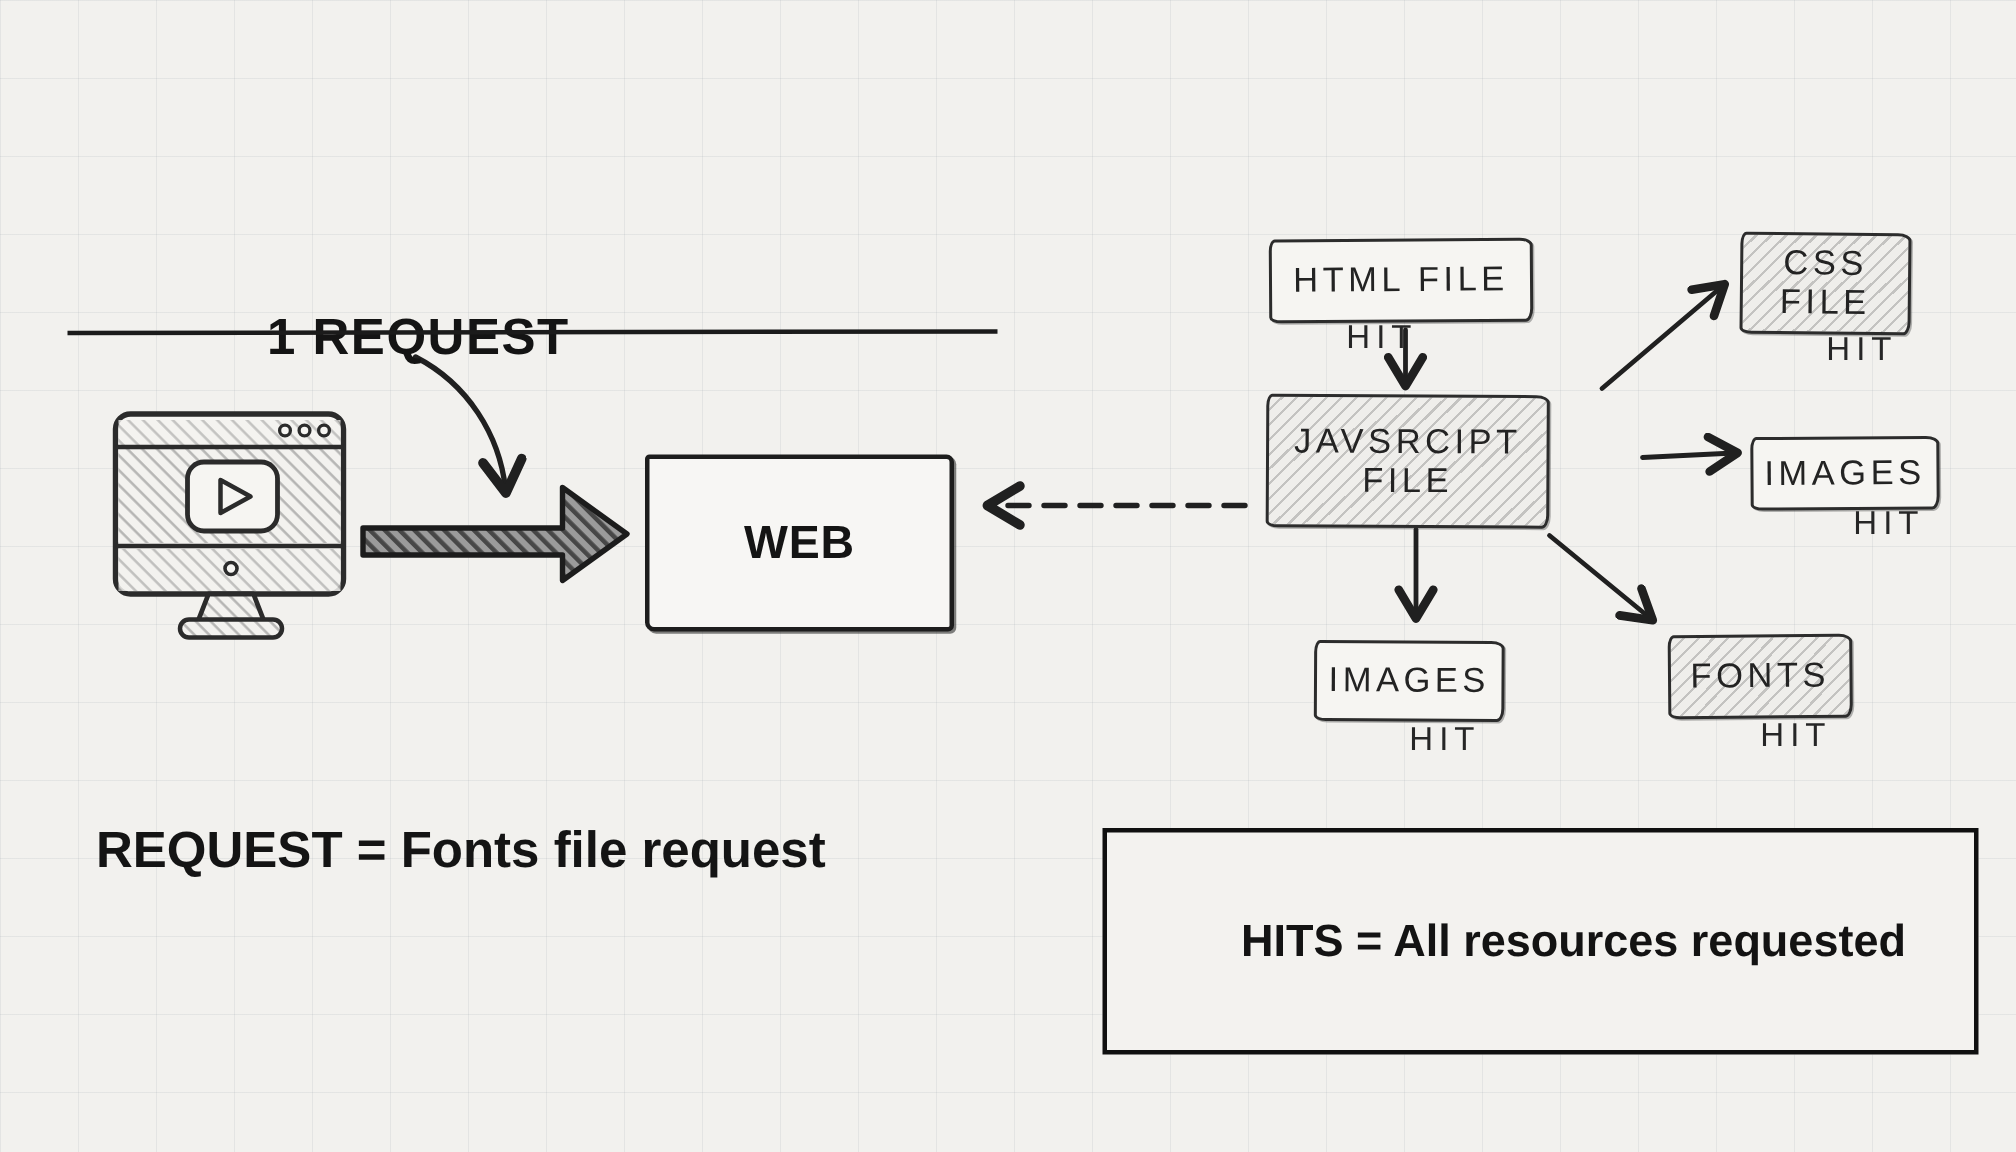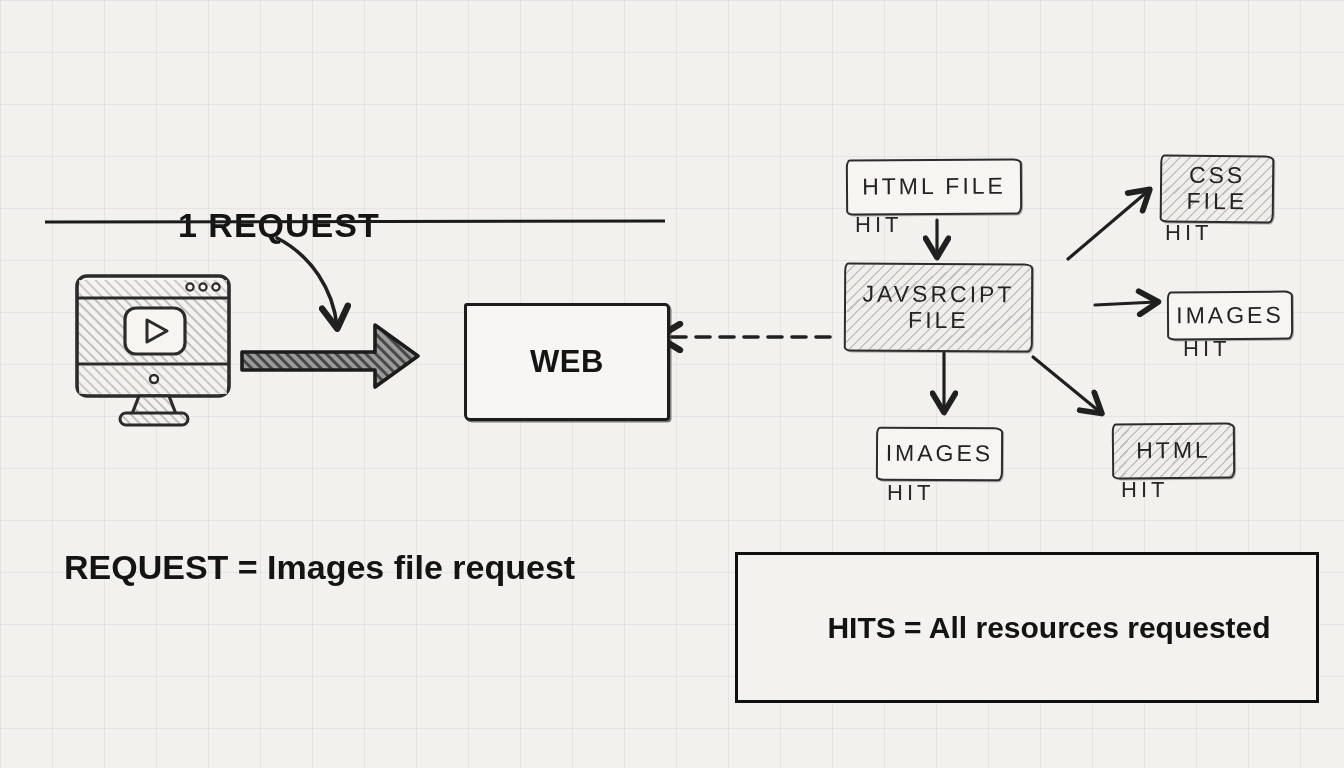--- a/index.html
+++ b/index.html
@@ -24,40 +24,39 @@
   .title{left:178px;top:172px;font-size:34px;letter-spacing:1px;}
   .underline{left:45px;top:220px;width:620px;height:3px;background:#1b1b1b;transform:rotate(-0.1deg);}
   .caption{left:64px;top:514px;font-size:34px;}
 
   
   .server-box{
     left:430px;top:303px;width:200px;height:112px;
     background:#f7f6f4;border:3px solid #1d1d1d;border-radius:3px 5px 4px 6px;
     display:flex;flex-direction:row;align-items:center;justify-content:center;
     box-shadow:1.5px 1.5px 0 rgba(30,30,30,.55);
-    margin-left:34px;
   }
   .server-box span{font-weight:700;font-size:31px;color:#141414;line-height:1.15;letter-spacing:0.5px;}
 
   
   .node{
     border:2.5px solid #2c2c2c;background:#f6f5f2;
     display:flex;flex-direction:column;align-items:center;justify-content:center;
     border-radius:4px 9px 5px 8px / 8px 5px 9px 4px;
     box-shadow:1px 1px 0 rgba(50,50,50,.35);
   }
   .hatched{
     background-color:#efeeeb;
     background-image:repeating-linear-gradient(135deg, rgba(0,0,0,0) 0 5.5px, rgba(95,95,95,0.30) 5.5px 7px);
   }
   .sketch-label{
     font-family:"Liberation Sans",sans-serif;font-weight:400;color:#232323;
     letter-spacing:3px;font-size:23px;line-height:1.12;white-space:nowrap;
   }
-  .hit{font-size:22px;letter-spacing:4px;color:#262626;text-align:left;font-weight:400;}
+  .hit{font-size:22px;letter-spacing:4px;color:#262626;text-align:right;font-weight:400;}
 
   .box-html  {left:846px;top:159px;width:172px;height:52px;transform:rotate(-0.4deg);}
   .box-js    {left:844px;top:263px;width:185px;height:85px;transform:rotate(0.3deg);}
   .box-css   {left:1160px;top:155px;width:110px;height:64px;transform:rotate(0.6deg);}
   .box-img-a {left:1167px;top:291px;width:122px;height:45px;transform:rotate(-0.4deg);}
   .box-img-b {left:876px;top:427px;width:123px;height:50px;transform:rotate(0.3deg);}
   .box-fonts {left:1112px;top:423px;width:119px;height:52px;transform:rotate(-0.5deg);}
 
   .hit-html {left:855px;top:213px;width:90px;}
   .hit-css  {left:1165px;top:221px;width:100px;}
@@ -154,23 +153,23 @@
     <span class="sketch-label">IMAGES</span>
   </div>
   <div class="abs hit sketch-label hit-img-a">HIT</div>
 
   <div class="abs node box-img-b">
     <span class="sketch-label">IMAGES</span>
   </div>
   <div class="abs hit sketch-label hit-img-b">HIT</div>
 
   <div class="abs node hatched box-fonts">
-    <span class="sketch-label">HTML</span>
+    <span class="sketch-label">FONTS</span>
   </div>
   <div class="abs hit sketch-label hit-fonts">HIT</div>
 
-  <div class="abs caption bold-ink">REQUEST = Images file request</div>
+  <div class="abs caption bold-ink">REQUEST = Fonts file request</div>
 
   <div class="abs note-box">
     <div>HITS = All resources requested</div>
   </div>
 
 </div>
 
 </body></html>

